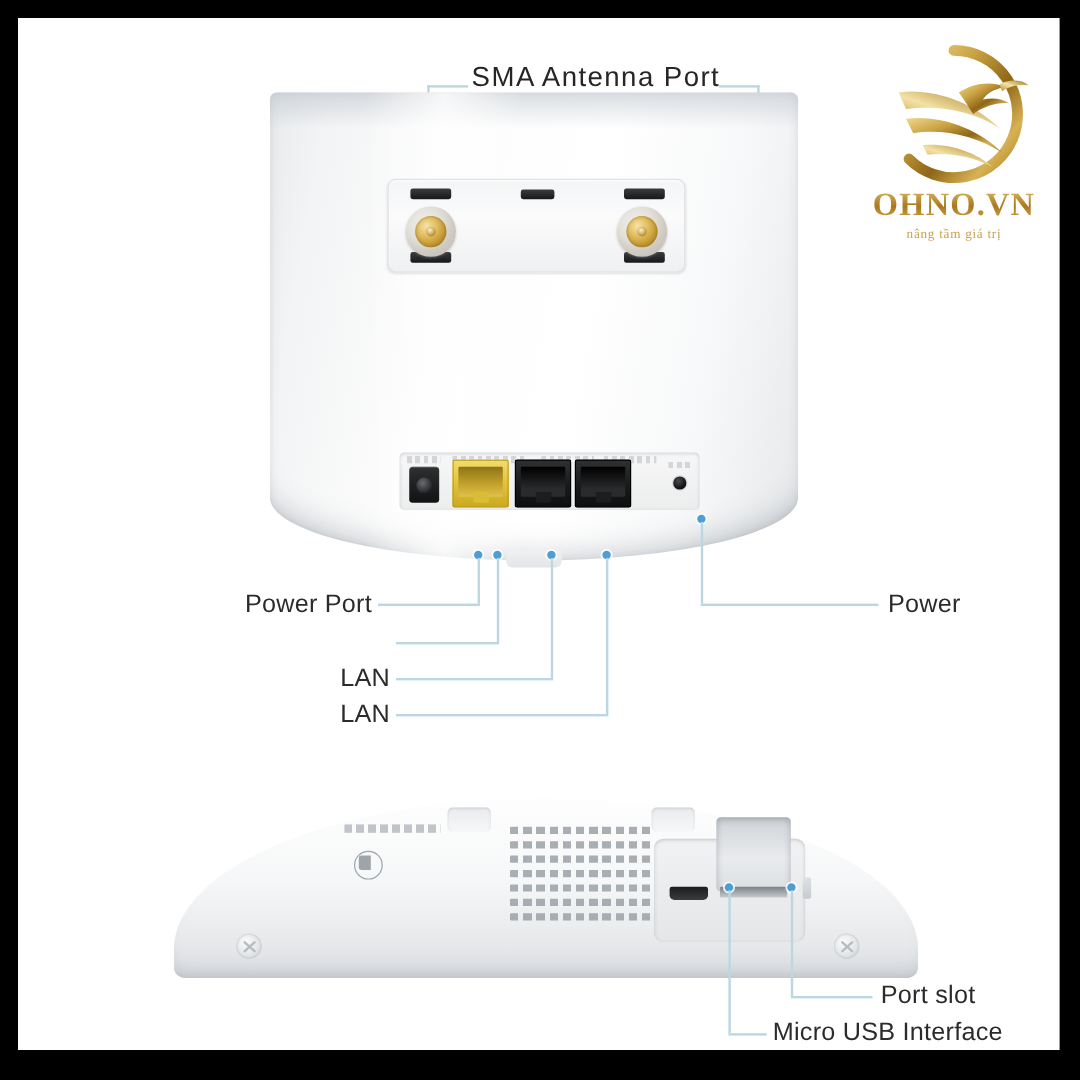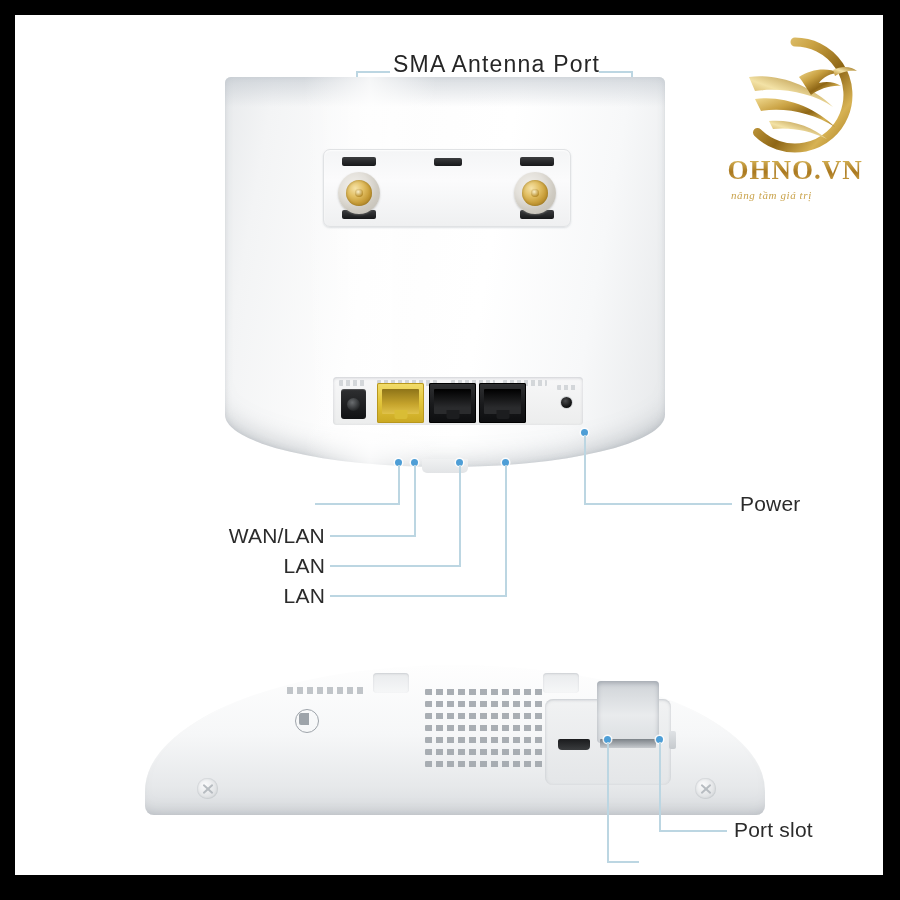--- a/index.html
+++ b/index.html
@@ -215,23 +215,23 @@
   
   #logo{position:absolute;left:700px;top:18px;width:160px;height:185px;}
   .logo-name{
     position:absolute;left:0;right:0;top:122px;text-align:center;
     font-family:"Liberation Serif","DejaVu Serif",serif;
     font-size:27px;font-weight:700;letter-spacing:1px;
     background:linear-gradient(180deg,#e6c86a,#a9781f 55%,#d9b055);
     -webkit-background-clip:text;background-clip:text;color:transparent;
   }
   .logo-tag{
-    position:absolute;left:16px;right:0;top:156px;text-align:left;
+    position:absolute;left:0;right:0;top:156px;text-align:center;
     font-family:"Liberation Serif","DejaVu Serif",serif;
-    font-size:11px;letter-spacing:.6px;color:#c9a24a;font-style:italic;
+    font-size:11px;letter-spacing:.6px;color:#c9a24a;
   }
 </style>
 </head>
 <body>
 
 <div id="stage">
 
   <div class="title-lbl" style="left:378px;top:36px;">SMA Antenna Port</div>
 
   <div class="cl-line cl-h" style="left:341px;top:56px;width:34px;"></div>
@@ -300,21 +300,21 @@
   <div class="cl-line cl-h" style="left:315px;top:550px;width:131px;"></div>
 
   <div class="cl-dot" style="left:487px;top:444px;"></div>
   <div class="cl-line cl-v" style="left:490px;top:450px;height:130px;"></div>
   <div class="cl-line cl-h" style="left:315px;top:580px;width:177px;"></div>
 
   <div class="cl-dot" style="left:566px;top:414px;"></div>
   <div class="cl-line cl-v" style="left:569px;top:420px;height:68px;"></div>
   <div class="cl-line cl-h" style="left:569px;top:488px;width:148px;"></div>
 
-  <div class="lbl r" style="left:100px;top:509px;width:210px;">WAN/LAN</div>
+  <div class="lbl r" style="left:100px;top:477px;width:195px;">Power Port</div>
   <div class="lbl r" style="left:100px;top:539px;width:210px;">LAN</div>
   <div class="lbl r" style="left:100px;top:569px;width:210px;">LAN</div>
   <div class="lbl" style="left:725px;top:477px;">Power</div>
 
   <div id="router-bottom">
     <div class="bt-shell"></div>
     <div class="bt-tab" style="left:228px;"></div>
     <div class="bt-tab" style="left:398px;"></div>
     <div class="bt-screw" style="left:52px;"></div>
     <div class="bt-screw" style="left:550px;"></div>
@@ -340,20 +340,21 @@
   </div>
 
   <div class="cl-dot" style="left:641px;top:721px;"></div>
   <div class="cl-line cl-v" style="left:644px;top:727px;height:88px;"></div>
   <div class="cl-line cl-h" style="left:644px;top:815px;width:68px;"></div>
   <div class="lbl" style="left:719px;top:803px;">Port slot</div>
 
   <div class="cl-dot" style="left:589px;top:721px;"></div>
   <div class="cl-line cl-v" style="left:592px;top:727px;height:119px;"></div>
   <div class="cl-line cl-h" style="left:592px;top:846px;width:32px;"></div>
+  <div class="lbl" style="left:629px;top:834px;">Micro USB Interface</div>
 
   <div id="logo">
     <svg viewBox="0 0 160 125" width="160" height="125">
       <defs>
         <linearGradient id="gld" x1="0" y1="0" x2="1" y2="1">
           <stop offset="0%" stop-color="#f0d98f"></stop>
           <stop offset="32%" stop-color="#c9a142"></stop>
           <stop offset="58%" stop-color="#8e6616"></stop>
           <stop offset="80%" stop-color="#d7b253"></stop>
           <stop offset="100%" stop-color="#a87d22"></stop>

